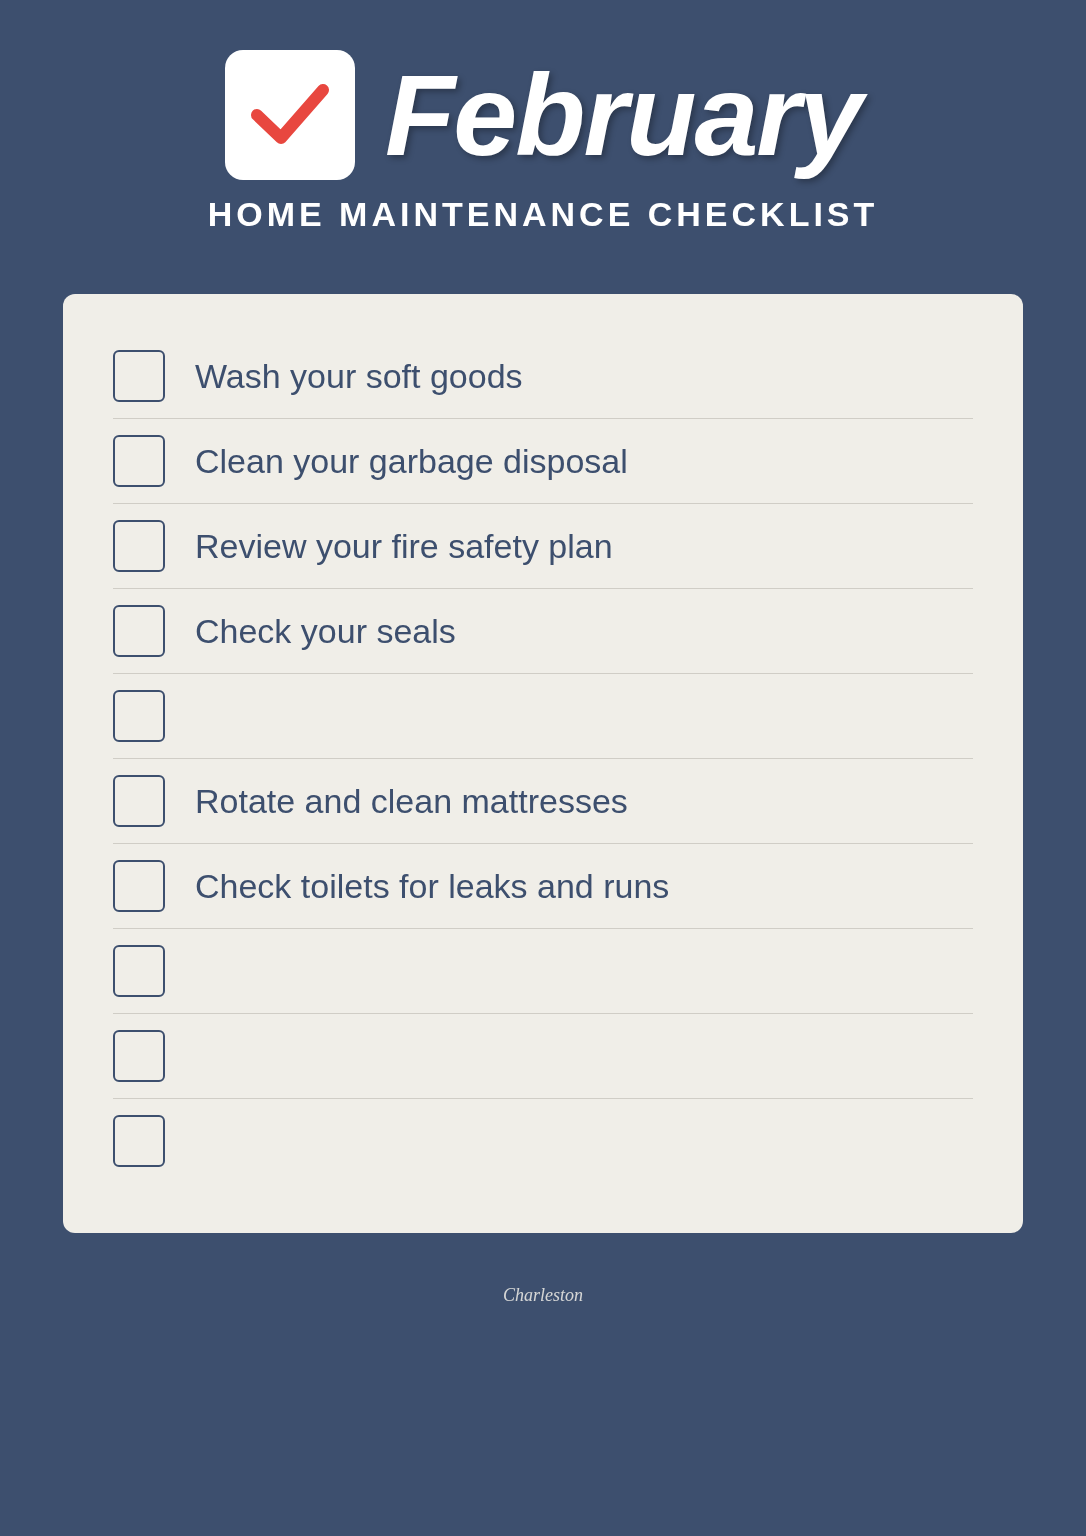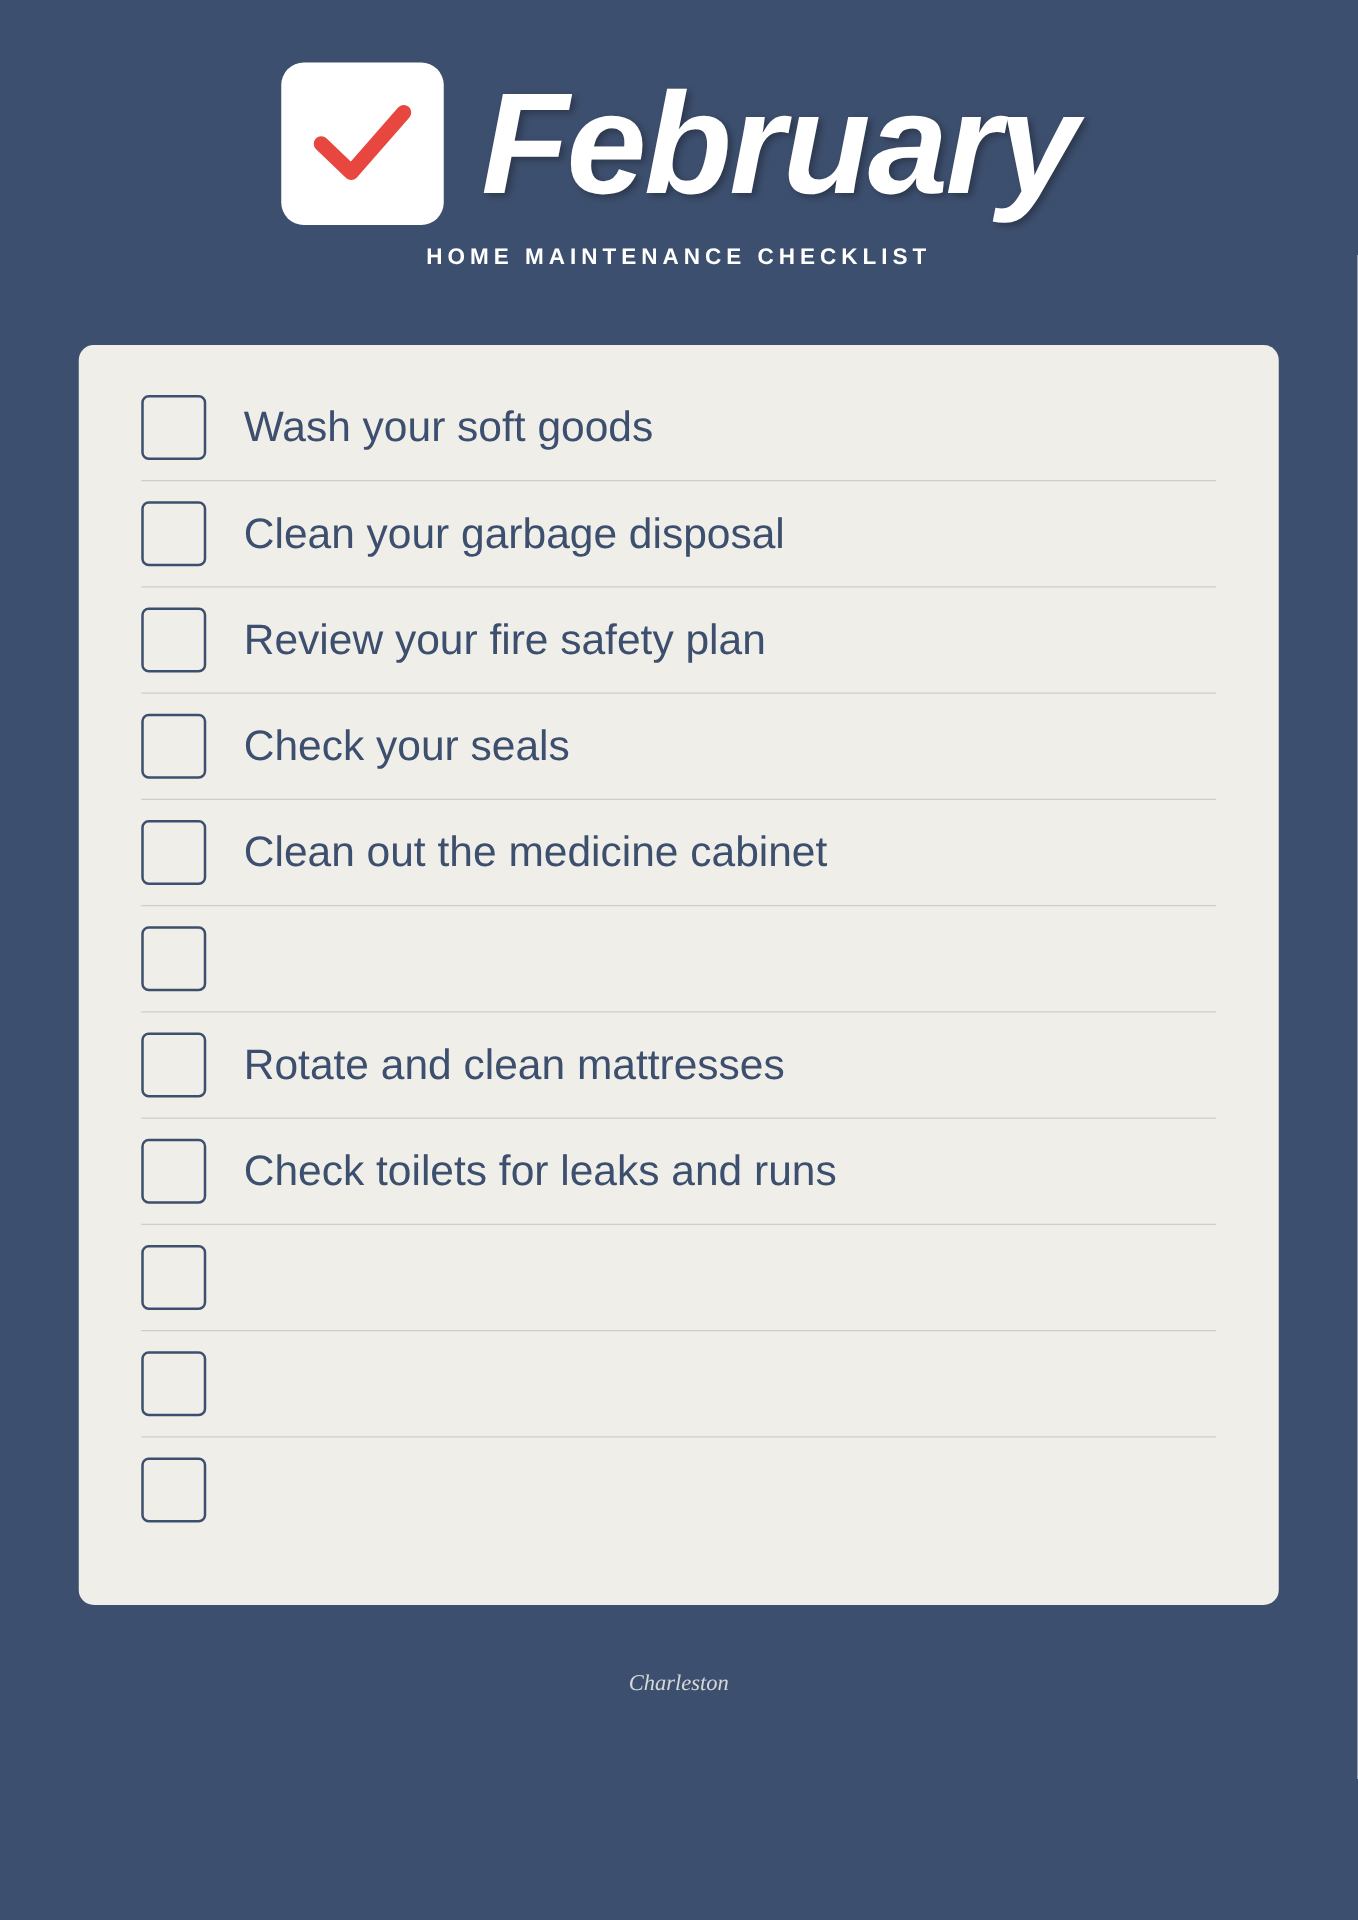--- a/index.html
+++ b/index.html
@@ -49,34 +49,34 @@
       font-size: 115px;
       font-weight: 900;
       color: white;
       letter-spacing: -2px;
       line-height: 1;
       font-style: italic;
       text-shadow: 3px 3px 6px rgba(0,0,0,0.3);
     }
 
     .subtitle {
-      font-size: 18px;
+      font-size: 34px;
       font-weight: 700;
       color: white;
       letter-spacing: 4px;
       text-transform: uppercase;
       margin-top: 5px;
       margin-bottom: 30px;
     }
 
     .checklist-card {
       width: 960px;
       background: #f0eee8;
       border-radius: 12px;
-      padding: 24px 50px 50px 50px;
+      padding: 40px 50px 50px 50px;
       margin-bottom: 40px;
     }
 
     .checklist-item {
       display: flex;
       align-items: center;
       padding: 16px 0;
       border-bottom: 1px solid #d0cdc6;
     }
 
@@ -149,24 +149,20 @@
       <div class="checklist-item">
         <div class="item-checkbox"></div>
         <span class="item-text">Review your fire safety plan</span>
       </div>
       <div class="checklist-item">
         <div class="item-checkbox"></div>
         <span class="item-text">Check your seals</span>
       </div>
       <div class="checklist-item">
         <div class="item-checkbox"></div>
-        <span class="item-text">Clean out the medicine cabinet</span>
-      </div>
-      <div class="checklist-item">
-        <div class="item-checkbox"></div>
       </div>
       <div class="checklist-item">
         <div class="item-checkbox"></div>
         <span class="item-text">Rotate and clean mattresses</span>
       </div>
       <div class="checklist-item">
         <div class="item-checkbox"></div>
         <span class="item-text">Check toilets for leaks and runs</span>
       </div>
       <div class="checklist-item">

